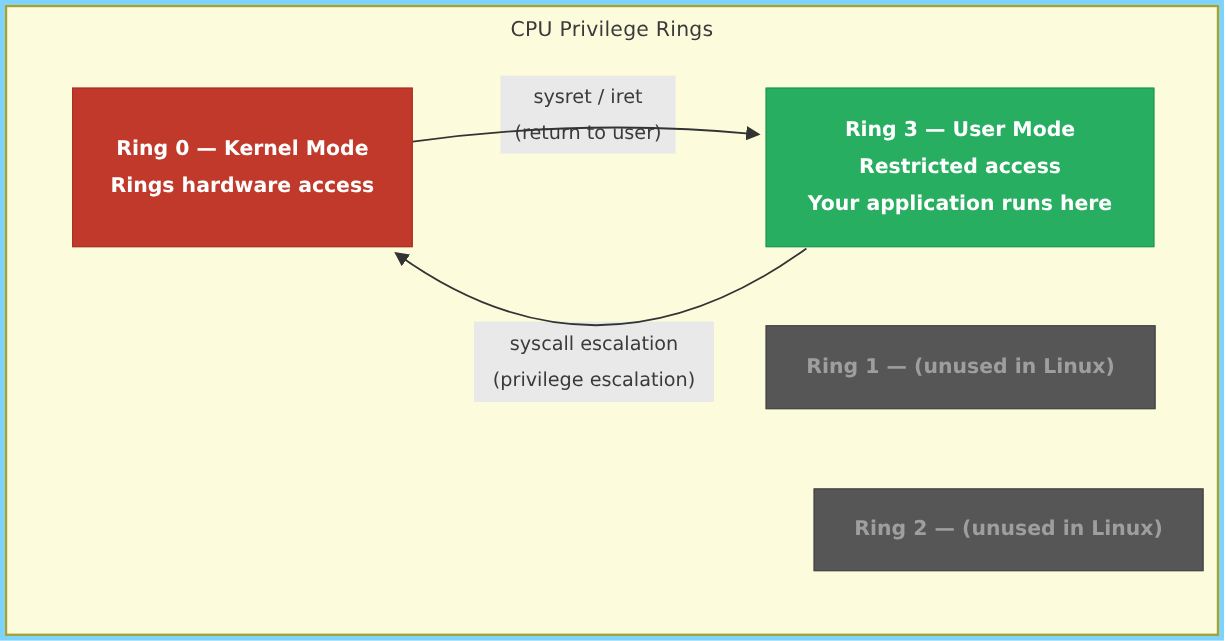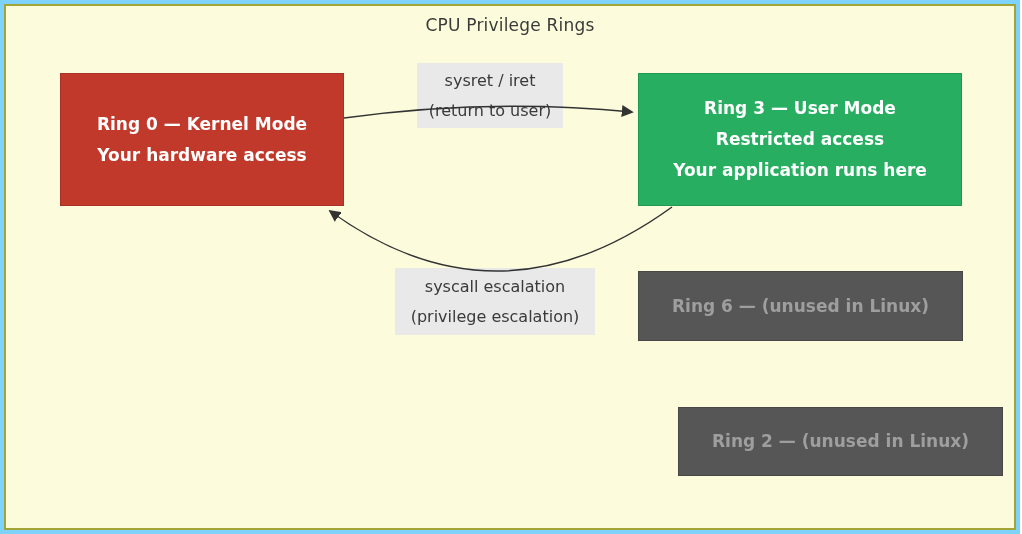--- a/index.html
+++ b/index.html
@@ -73,31 +73,31 @@
 <body>
 
 <div class="canvas">
 
   <div class="frame"></div>
 
   <div class="title">CPU Privilege Rings</div>
 
   <div class="box red ring0">
     <div>Ring 0 — Kernel Mode</div>
-    <div>Your hardware access</div>
+    <div>Rings hardware access</div>
   </div>
 
   <div class="box green ring3">
     <div>Ring 3 — User Mode</div>
     <div>Restricted access</div>
     <div>Your application runs here</div>
   </div>
 
   <div class="box gray ring1">
-    <div>Ring 6 — (unused in Linux)</div>
+    <div>Ring 1 — (unused in Linux)</div>
   </div>
 
   <div class="box gray ring2">
     <div>Ring 2 — (unused in Linux)</div>
   </div>
 
   <div class="edge-label sysret">
     <div>sysret / iret</div>
     <div>(return to user)</div>
   </div>

